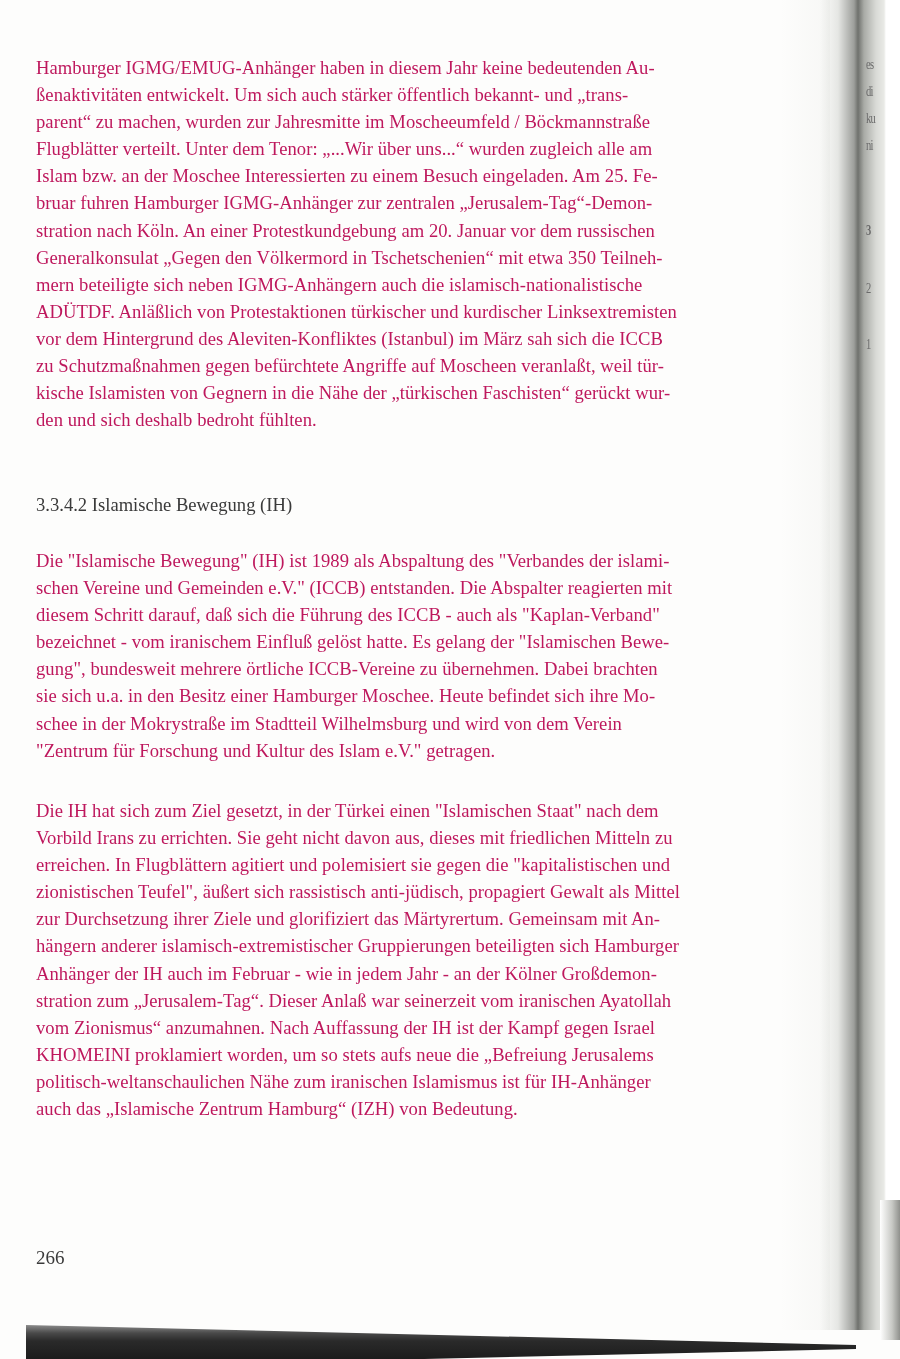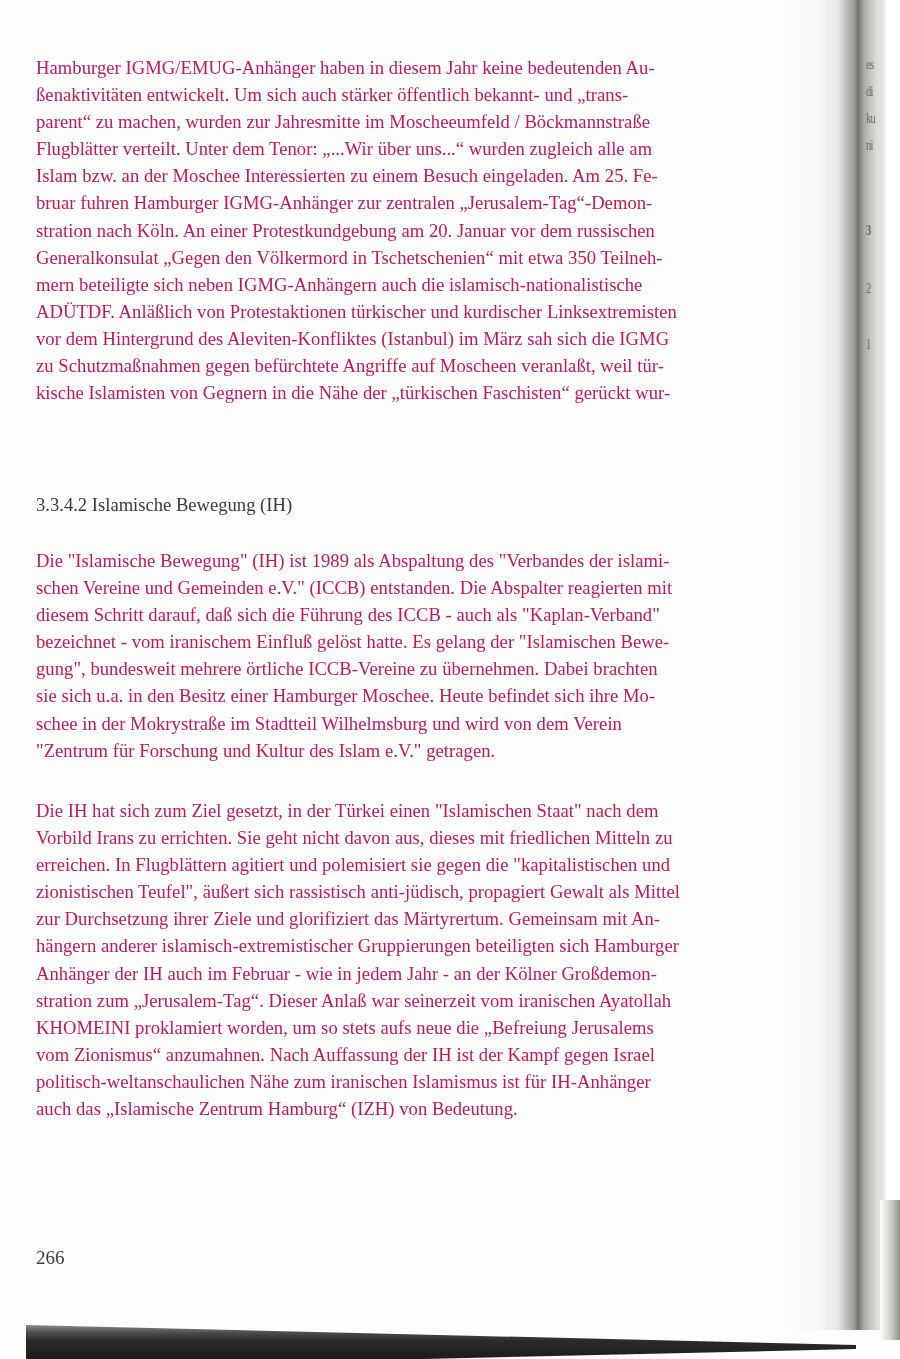--- a/index.html
+++ b/index.html
@@ -136,23 +136,24 @@
     <p>Hamburger IGMG/EMUG-Anhänger haben in diesem Jahr keine bedeutenden Au-</p>
     <p>ßenaktivitäten entwickelt. Um sich auch stärker öffentlich bekannt- und „trans-</p>
     <p>parent“ zu machen, wurden zur Jahresmitte im Moscheeumfeld / Böckmannstraße</p>
     <p>Flugblätter verteilt. Unter dem Tenor: „...Wir über uns...“ wurden zugleich alle am</p>
     <p>Islam bzw. an der Moschee Interessierten zu einem Besuch eingeladen. Am 25. Fe-</p>
     <p>bruar fuhren Hamburger IGMG-Anhänger zur zentralen „Jerusalem-Tag“-Demon-</p>
     <p>stration nach Köln. An einer Protestkundgebung am 20. Januar vor dem russischen</p>
     <p>Generalkonsulat „Gegen den Völkermord in Tschetschenien“ mit etwa 350 Teilneh-</p>
     <p>mern beteiligte sich neben IGMG-Anhängern auch die islamisch-nationalistische</p>
     <p>ADÜTDF. Anläßlich von Protestaktionen türkischer und kurdischer Linksextremisten</p>
-    <p>vor dem Hintergrund des Aleviten-Konfliktes (Istanbul) im März sah sich die IGMG</p>
+    <p>vor dem Hintergrund des Aleviten-Konfliktes (Istanbul) im März sah sich die ICCB</p>
     <p>zu Schutzmaßnahmen gegen befürchtete Angriffe auf Moscheen veranlaßt, weil tür-</p>
     <p>kische Islamisten von Gegnern in die Nähe der „türkischen Faschisten“ gerückt wur-</p>
+    <p>den und sich deshalb bedroht fühlten.</p>
   </div>
 
   <div class="heading">3.3.4.2 Islamische Bewegung (IH)</div>
 
   <div class="text-block" style="top:547px">
     <p>Die "Islamische Bewegung" (IH) ist 1989 als Abspaltung des "Verbandes der islami-</p>
     <p>schen Vereine und Gemeinden e.V." (ICCB) entstanden. Die Abspalter reagierten mit</p>
     <p>diesem Schritt darauf, daß sich die Führung des ICCB - auch als "Kaplan-Verband"</p>
     <p>bezeichnet - vom iranischem Einfluß gelöst hatte. Es gelang der "Islamischen Bewe-</p>
     <p>gung", bundesweit mehrere örtliche ICCB-Vereine zu übernehmen. Dabei brachten</p>
@@ -163,22 +164,22 @@
 
   <div class="text-block" style="top:797px">
     <p>Die IH hat sich zum Ziel gesetzt, in der Türkei einen "Islamischen Staat" nach dem</p>
     <p>Vorbild Irans zu errichten. Sie geht nicht davon aus, dieses mit friedlichen Mitteln zu</p>
     <p>erreichen. In Flugblättern agitiert und polemisiert sie gegen die "kapitalistischen und</p>
     <p>zionistischen Teufel", äußert sich rassistisch anti-jüdisch, propagiert Gewalt als Mittel</p>
     <p>zur Durchsetzung ihrer Ziele und glorifiziert das Märtyrertum. Gemeinsam mit An-</p>
     <p>hängern anderer islamisch-extremistischer Gruppierungen beteiligten sich Hamburger</p>
     <p>Anhänger der IH auch im Februar - wie in jedem Jahr - an der Kölner Großdemon-</p>
     <p>stration zum „Jerusalem-Tag“. Dieser Anlaß war seinerzeit vom iranischen Ayatollah</p>
+    <p>vom Zionismus“ anzumahnen. Nach Auffassung der IH ist der Kampf gegen Israel</p>
     <p>KHOMEINI proklamiert worden, um so stets aufs neue die „Befreiung Jerusalems</p>
-    <p>vom Zionismus“ anzumahnen. Nach Auffassung der IH ist der Kampf gegen Israel</p>
     <p>politisch-weltanschaulichen Nähe zum iranischen Islamismus ist für IH-Anhänger</p>
     <p>auch das „Islamische Zentrum Hamburg“ (IZH) von Bedeutung.</p>
   </div>
 
 
   <div class="page-number">266</div>
 
   <div class="bottom-edge"></div>
   <div class="bottom-right-curl"></div>
 </div>

